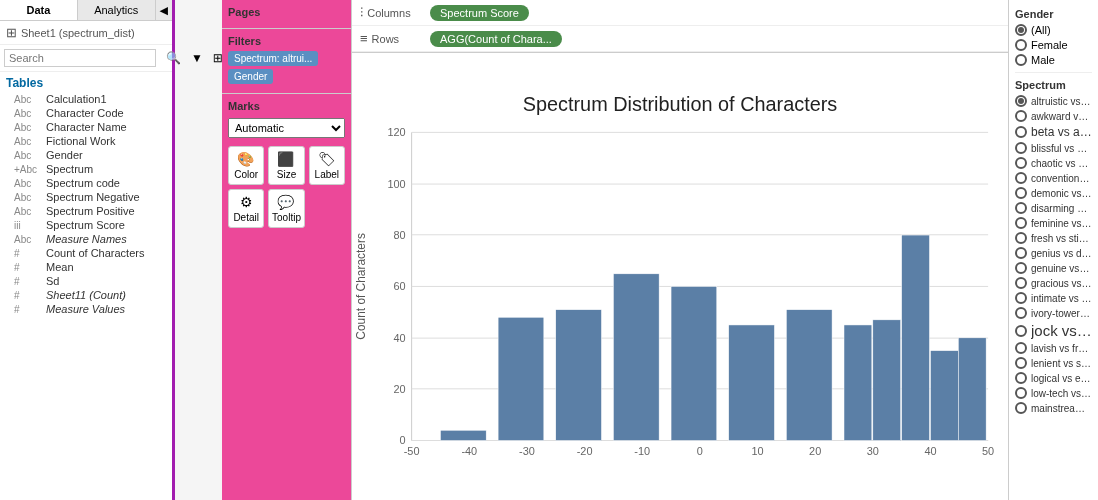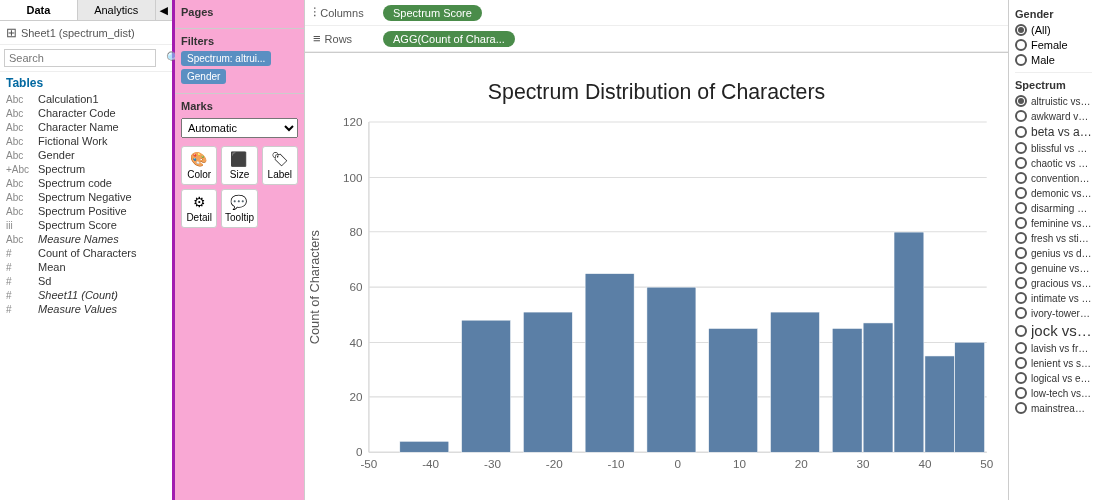--- a/index.html
+++ b/index.html
@@ -9,25 +9,25 @@
     #left-panel { width: 175px; background: #fff; border-right: 3px solid #a21caf; display: flex; flex-direction: column; height: 100%; }
     #left-tabs { display: flex; border-bottom: 1px solid #ccc; background: #e8e8e8; }
     .tab-btn { flex: 1; padding: 4px 6px; font-size: 11px; border: none; background: transparent; cursor: pointer; border-right: 1px solid #ccc; }
     .tab-btn.active { background: #fff; font-weight: bold; }
     #sheet-label { font-size: 11px; padding: 4px 6px; color: #555; border-bottom: 1px solid #eee; display: flex; align-items: center; gap: 4px; }
     #search-area { display: flex; align-items: center; padding: 4px 4px; border-bottom: 1px solid #eee; gap: 10px; }
     #search-area input { flex: 1; border: 1px solid #ccc; font-size: 11px; padding: 2px 4px; }
     #search-area .search-icon-btn { border: none; background: transparent; cursor: pointer; font-size: 12px; }
     #left-content { overflow-y: auto; flex: 1; }
     .section-title { font-weight: bold; font-size: 12px; padding: 4px 6px 2px 6px; color: #0369a1; }
-    .field-item { display: flex; align-items: center; padding: 1px 6px; font-size: 11px; color: #333; cursor: pointer; gap: 4px; }
+    .field-item { display: flex; align-items: center; padding: 1px 14px; font-size: 11px; color: #333; cursor: pointer; gap: 4px; }
     .field-type { font-size: 10px; color: #888; width: 28px; flex-shrink: 0; }
 
     
-    #mid-panel { width: 130px; background: #f9a8d4; border-right: 1px solid #ccc; display: flex; flex-direction: column; }
+    #mid-panel { width: 130px; background: #ec4899; border-right: 1px solid #ccc; display: flex; flex-direction: column; margin-left: 47px; }
     .mid-section { border-bottom: 1px solid #ccc; padding: 6px; }
     .mid-section-title { font-weight: bold; font-size: 11px; color: #333; margin-bottom: 4px; }
     .filter-pill { display: inline-flex; align-items: center; background: #5a8fc2; color: #fff; border-radius: 3px; padding: 2px 6px; font-size: 10px; margin-bottom: 3px; cursor: pointer; }
     .marks-section { padding: 6px; flex: 1; }
     .marks-title { font-weight: bold; font-size: 11px; color: #333; margin-bottom: 6px; }
     .marks-select { width: 100%; font-size: 11px; padding: 2px; margin-bottom: 8px; }
     .marks-grid { display: grid; grid-template-columns: repeat(3, 1fr); gap: 4px; }
     .mark-btn { display: flex; flex-direction: column; align-items: center; border: 1px solid #ccc; background: #fff; border-radius: 3px; padding: 4px 2px; cursor: pointer; font-size: 10px; gap: 2px; }
     .mark-icon { font-size: 14px; }
 

